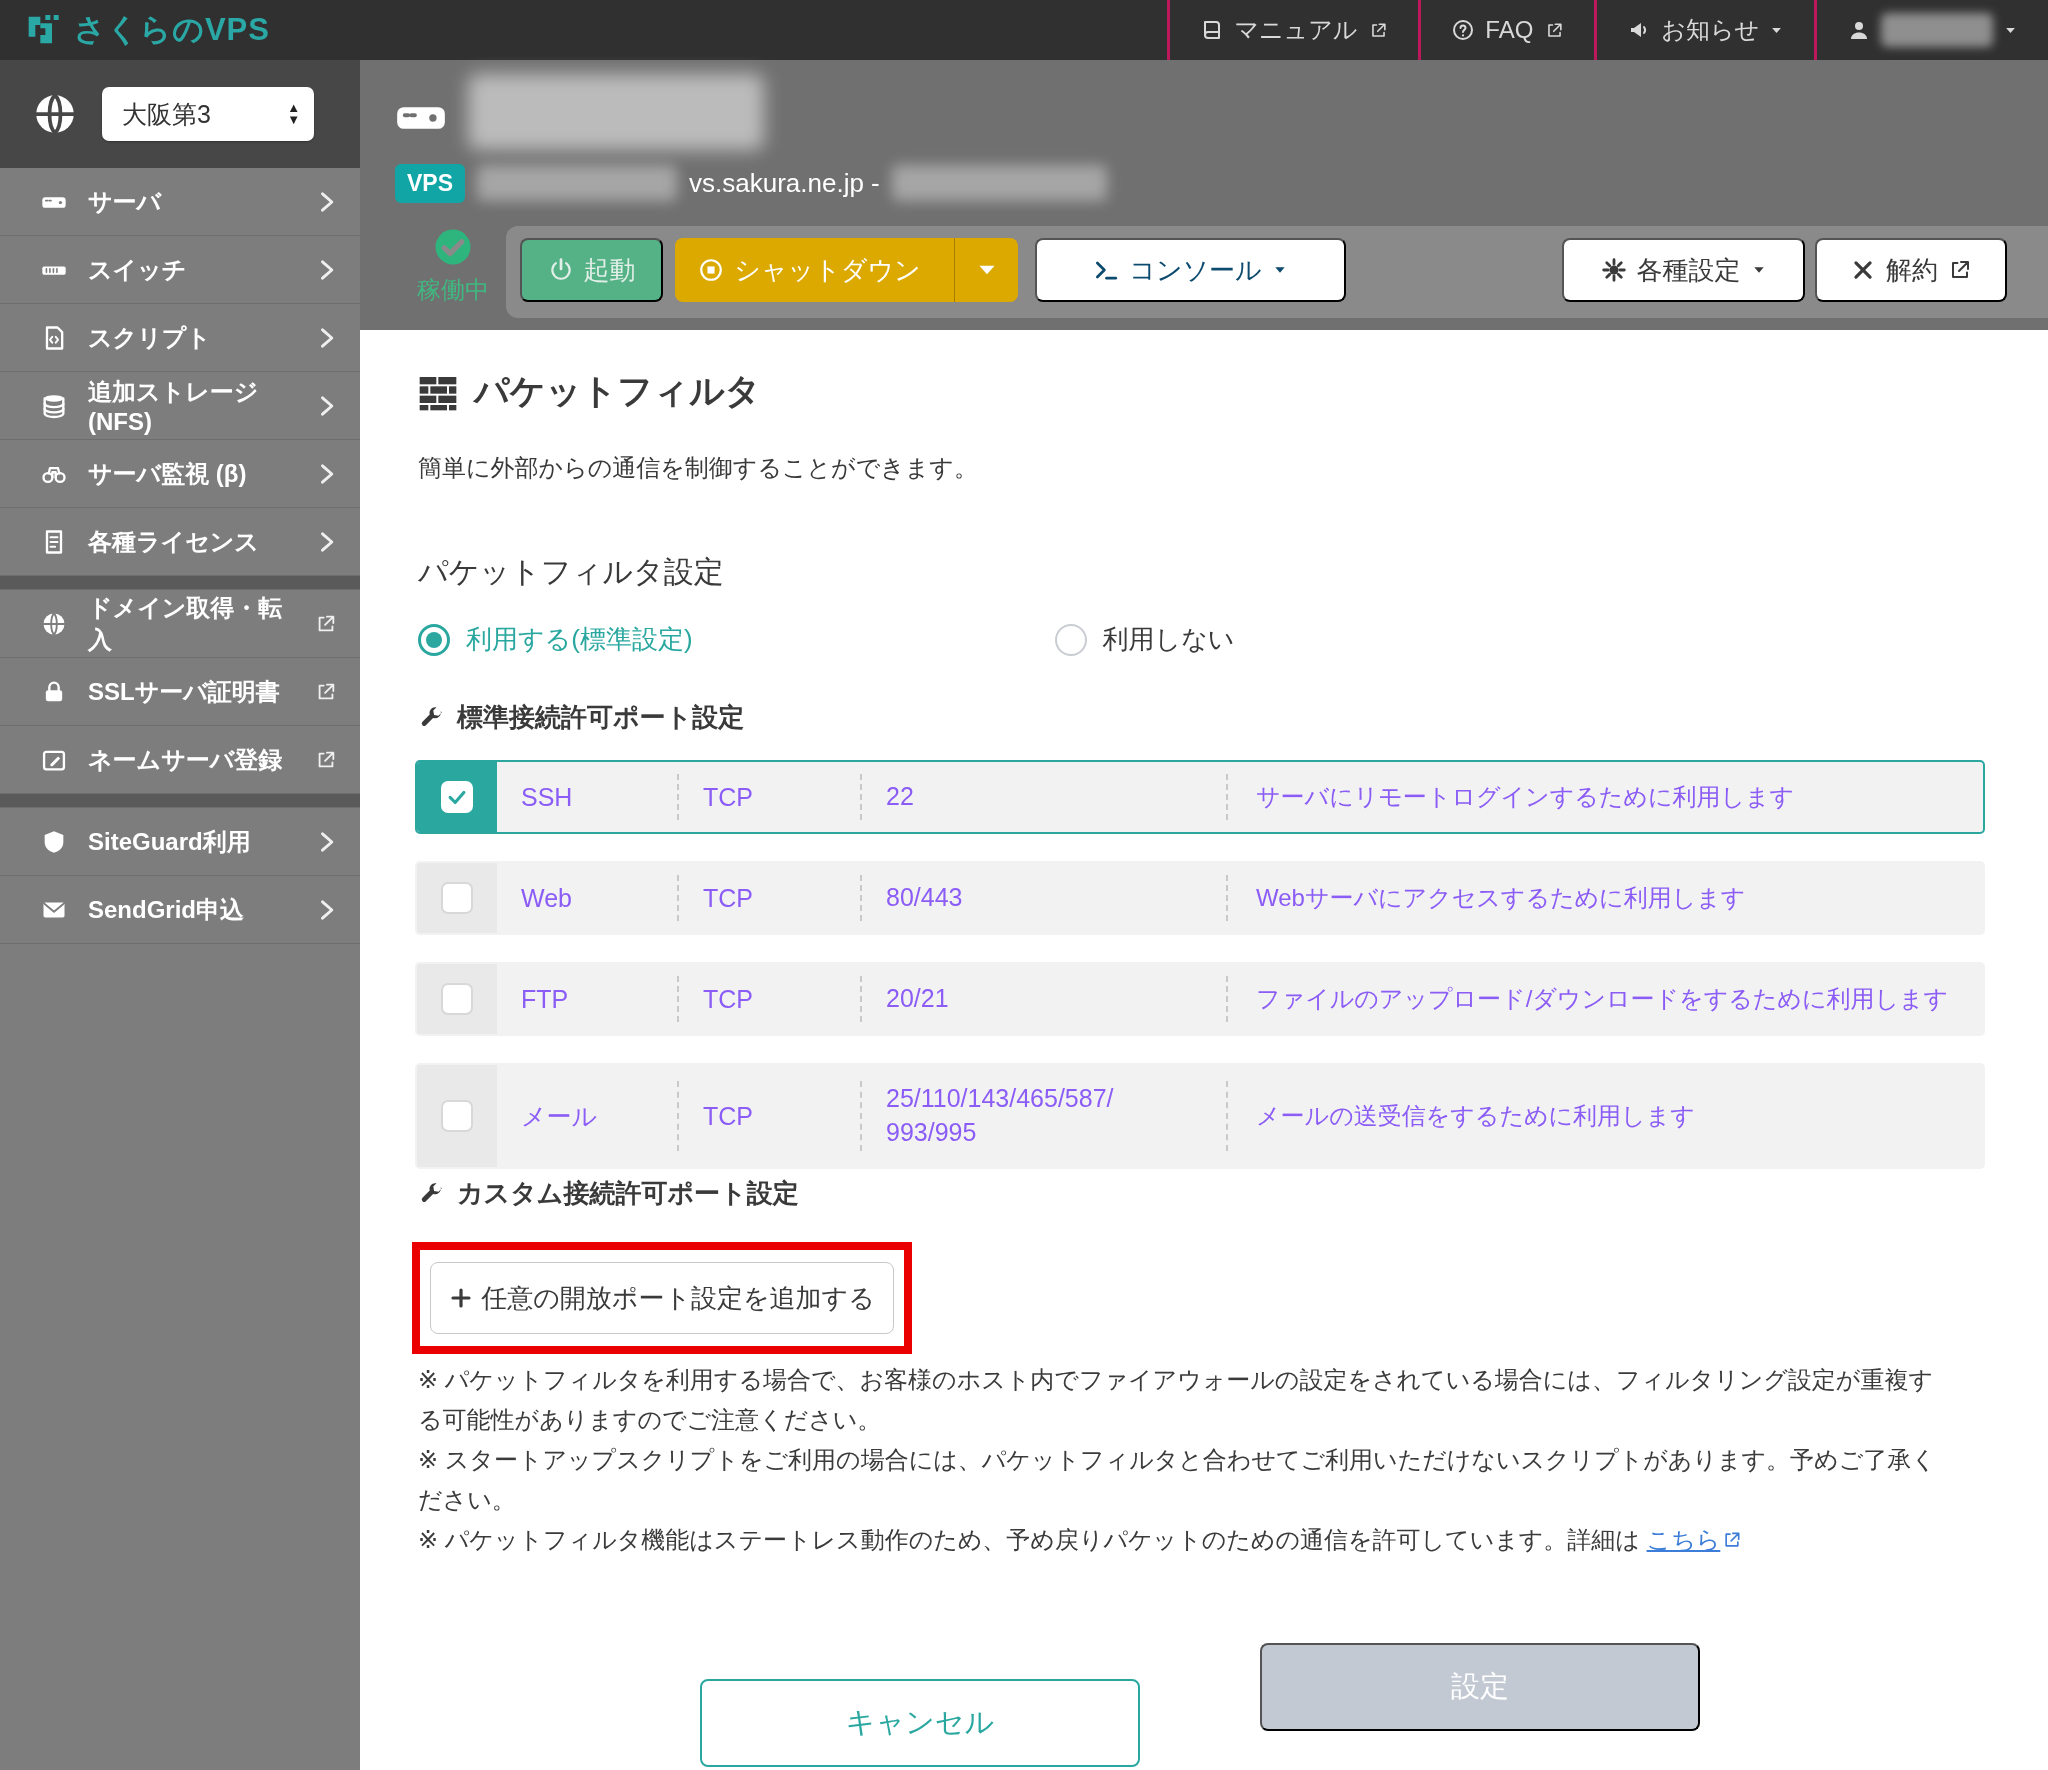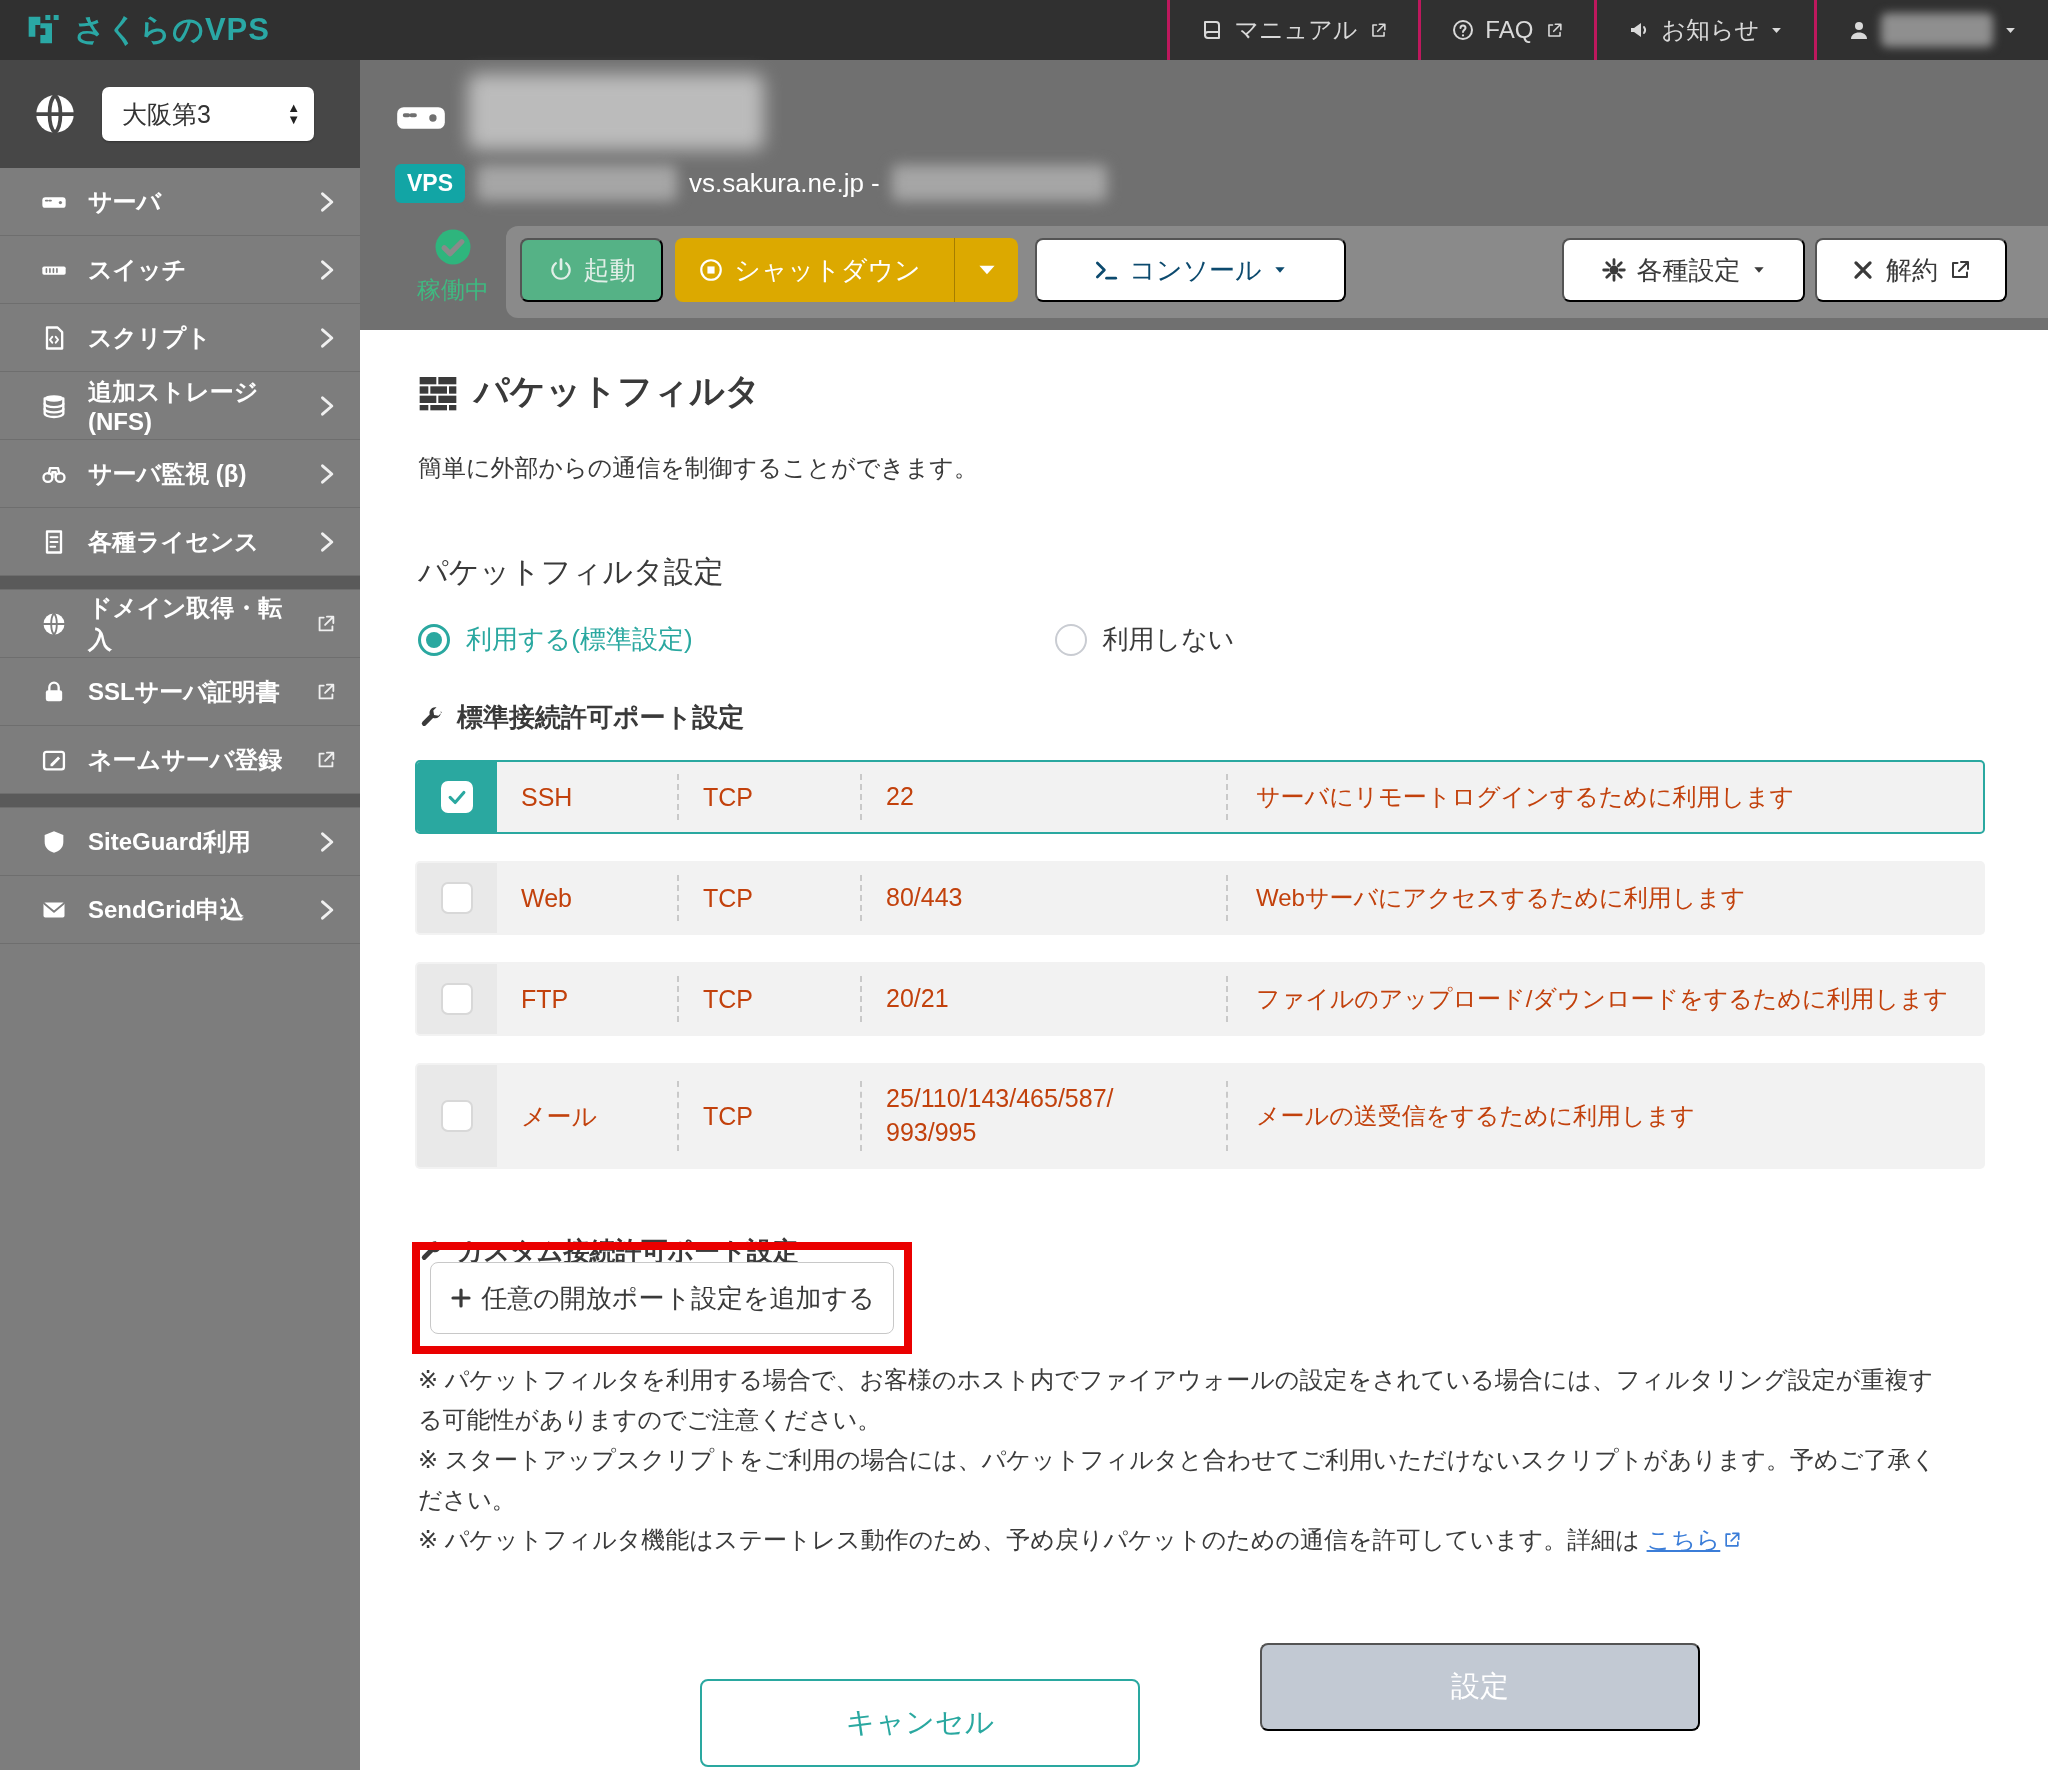--- a/index.html
+++ b/index.html
@@ -70,27 +70,27 @@
   .radio.sel { border:3px solid #2aa8a0; position:relative; }
   .radio.sel::after { content:""; position:absolute; left:5px; top:5px; width:16px; height:16px; border-radius:50%; background:#2aa8a0; }
   .radio.unsel { border:2px solid #c9ccd2; }
   .radio-lbl { font-size:26px; cursor:pointer; }
   .radio-lbl.on { color:#2aa8a0; }
   .radio-lbl.off { color:#3a3a3a; margin-left:378px0; }
   .gap-radio { width:330px; }
   .h3 { position:absolute; left:58px; display:flex; align-items:center; gap:12px; font-size:26px; font-weight:bold; color:#3a3a3a; }
   .h3 .icon { font-size:27px; }
   .h3.std { top:370px; }
-  .h3.custom { top:904px; }
+  .h3.custom { top:846px; }
 
   .port-table { position:absolute; left:55px; top:430px; width:1570px; }
   .prow { display:flex; background:#f2f2f2; border:2px solid transparent; border-radius:5px; margin-bottom:27px; height:74px; cursor:pointer; }
   .prow.checked { border-color:#2aa8a0; }
   .prow.tall { height:106px; }
-  .pcell { display:flex; align-items:center; position:relative; font-size:25px; color:#c2410c; }
+  .pcell { display:flex; align-items:center; position:relative; font-size:25px; color:#8b5cf6; }
   .c-check { width:80px; justify-content:center; background:#e9e9e9; border-radius:3px 0 0 3px; }
   .prow.checked .c-check { background:#2aa8a0; }
   .cbox { width:32px; height:32px; border-radius:7px; background:#fff; border:2px solid #d8d8d8; display:flex; align-items:center; justify-content:center; }
   .prow.checked .cbox { border-color:#fff; color:#2aa8a0; font-size:22px; }
   .c-name { width:180px; padding-left:24px; }
   .c-proto { width:183px; padding-left:26px; }
   .c-ports { width:366px; padding-left:26px; line-height:1.35; }
   .c-desc { flex:1; padding-left:30px; font-size:24px; }
   .sep::before { content:""; position:absolute; left:0; top:50%; transform:translateY(-50%); height:46px; border-left:2px dashed #c9c9c9; }
   .prow.tall .sep::before { height:70px; }

